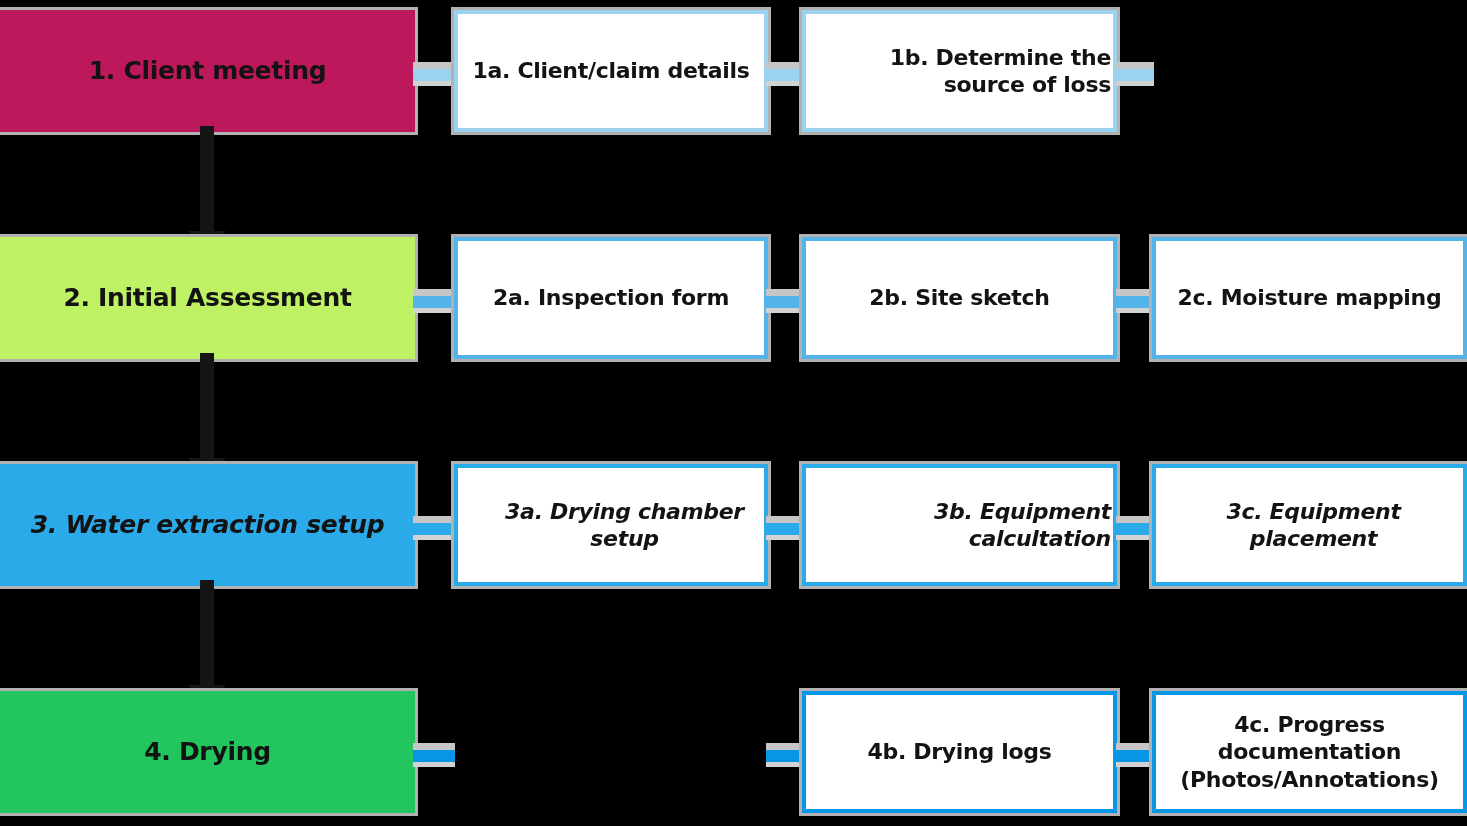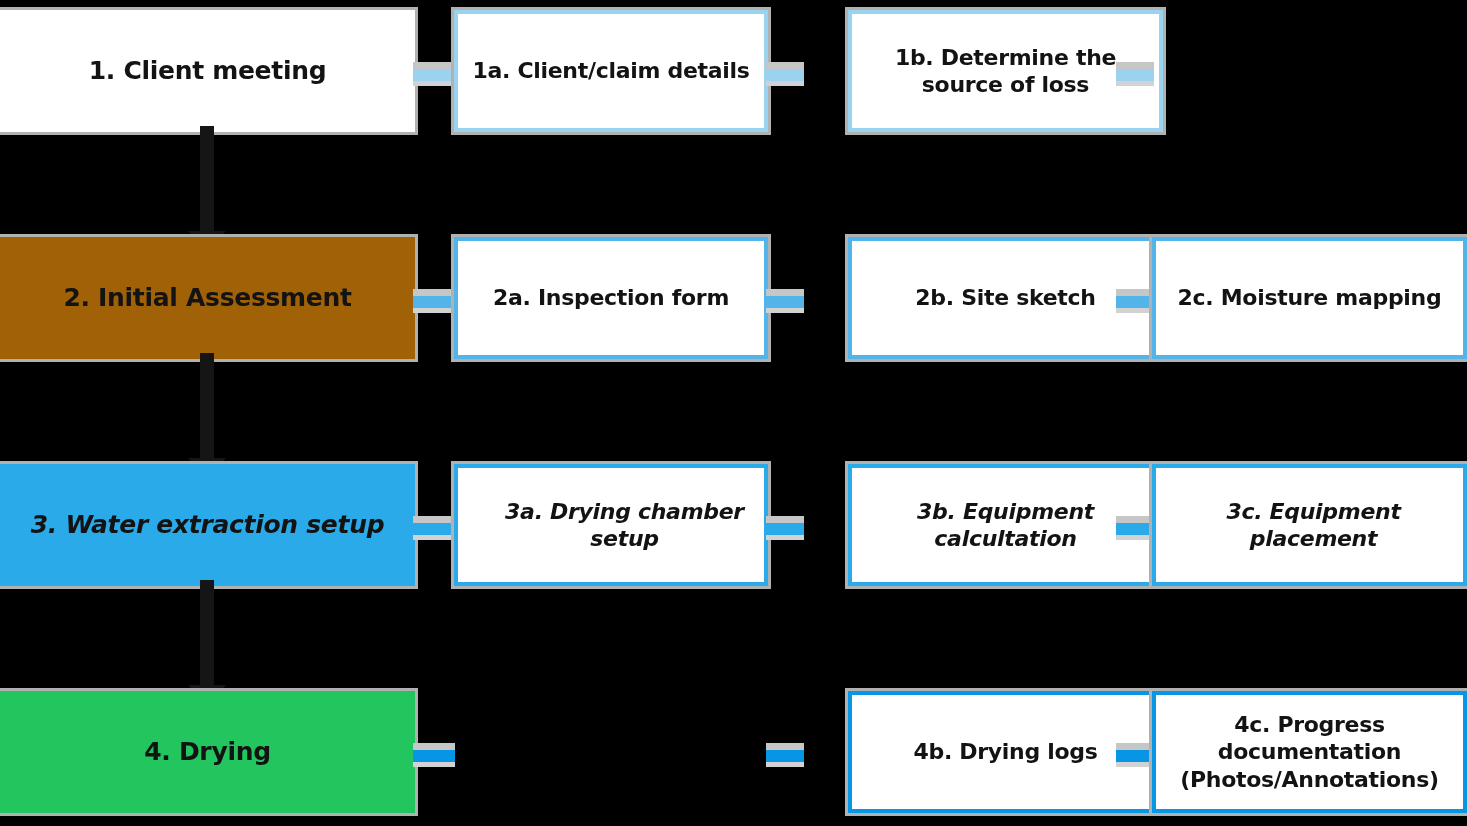--- a/index.html
+++ b/index.html
@@ -53,21 +53,21 @@
   }
   .step-box .label {
     font-size: 22px;
     font-weight: bold;
     color: #131313;
     letter-spacing: -0.3px;
     line-height: 1.25;
     padding: 0 2px;
   }
   .col-a { left: 454px; width: 314px; }
-  .col-b { left: 848px; width: 315px; }
+  .col-b { left: 802px; width: 315px; text-align: right; }
   .col-c { left: 1152px; width: 315px; }
 
   
   .row-0 { top: 10px; }
   .row-1 { top: 237px; }
   .row-2 { top: 464px; font-style: italic; }
   .row-3 { top: 691px; }
 
   
   .connector {
@@ -107,37 +107,37 @@
   }
   .head-0 { top: 231px; }
   .head-1 { top: 458px; }
   .head-2 { top: 685px; }
 </style>
 </head>
 <body>
 
 <div id="canvas" style="background-color: rgb(0, 0, 0);">
 
-  <div class="stage-box row-0" style="background-color: #ffffff;">
+  <div class="stage-box row-0" style="background-color: #be185d;">
     <span class="label">1. Client meeting</span>
   </div>
   <div class="connector conn-0 conn-row-0" style="background-color: rgb(154, 210, 239);"></div>
   <div class="step-box col-a row-0" style="border-color: rgb(154, 210, 239);">
     <span class="label">1a. Client/claim details</span>
   </div>
   <div class="connector conn-1 conn-row-0" style="background-color: rgb(154, 210, 239);"></div>
   <div class="step-box col-b row-0" style="border-color: rgb(154, 210, 239);">
     <span class="label">1b. Determine the source of loss</span>
   </div>
   <div class="connector conn-2 conn-row-0" style="background-color: rgb(154, 210, 239);"></div>
 
   <div class="v-arrow-shaft shaft-0"></div>
   <div class="v-arrow-head head-0"></div>
 
-  <div class="stage-box row-1" style="background-color: #a16207; align-items: center;">
+  <div class="stage-box row-1" style="background-color: #bef264; align-items: center;">
     <span class="label">2. Initial Assessment</span>
   </div>
   <div class="connector conn-0 conn-row-1" style="background-color: rgb(82, 180, 232);"></div>
   <div class="step-box col-a row-1" style="border-color: rgb(82, 180, 232);">
     <span class="label">2a. Inspection form</span>
   </div>
   <div class="connector conn-1 conn-row-1" style="background-color: rgb(82, 180, 232);"></div>
   <div class="step-box col-b row-1" style="border-color: rgb(82, 180, 232);">
     <span class="label">2b. Site sketch</span>
   </div>

